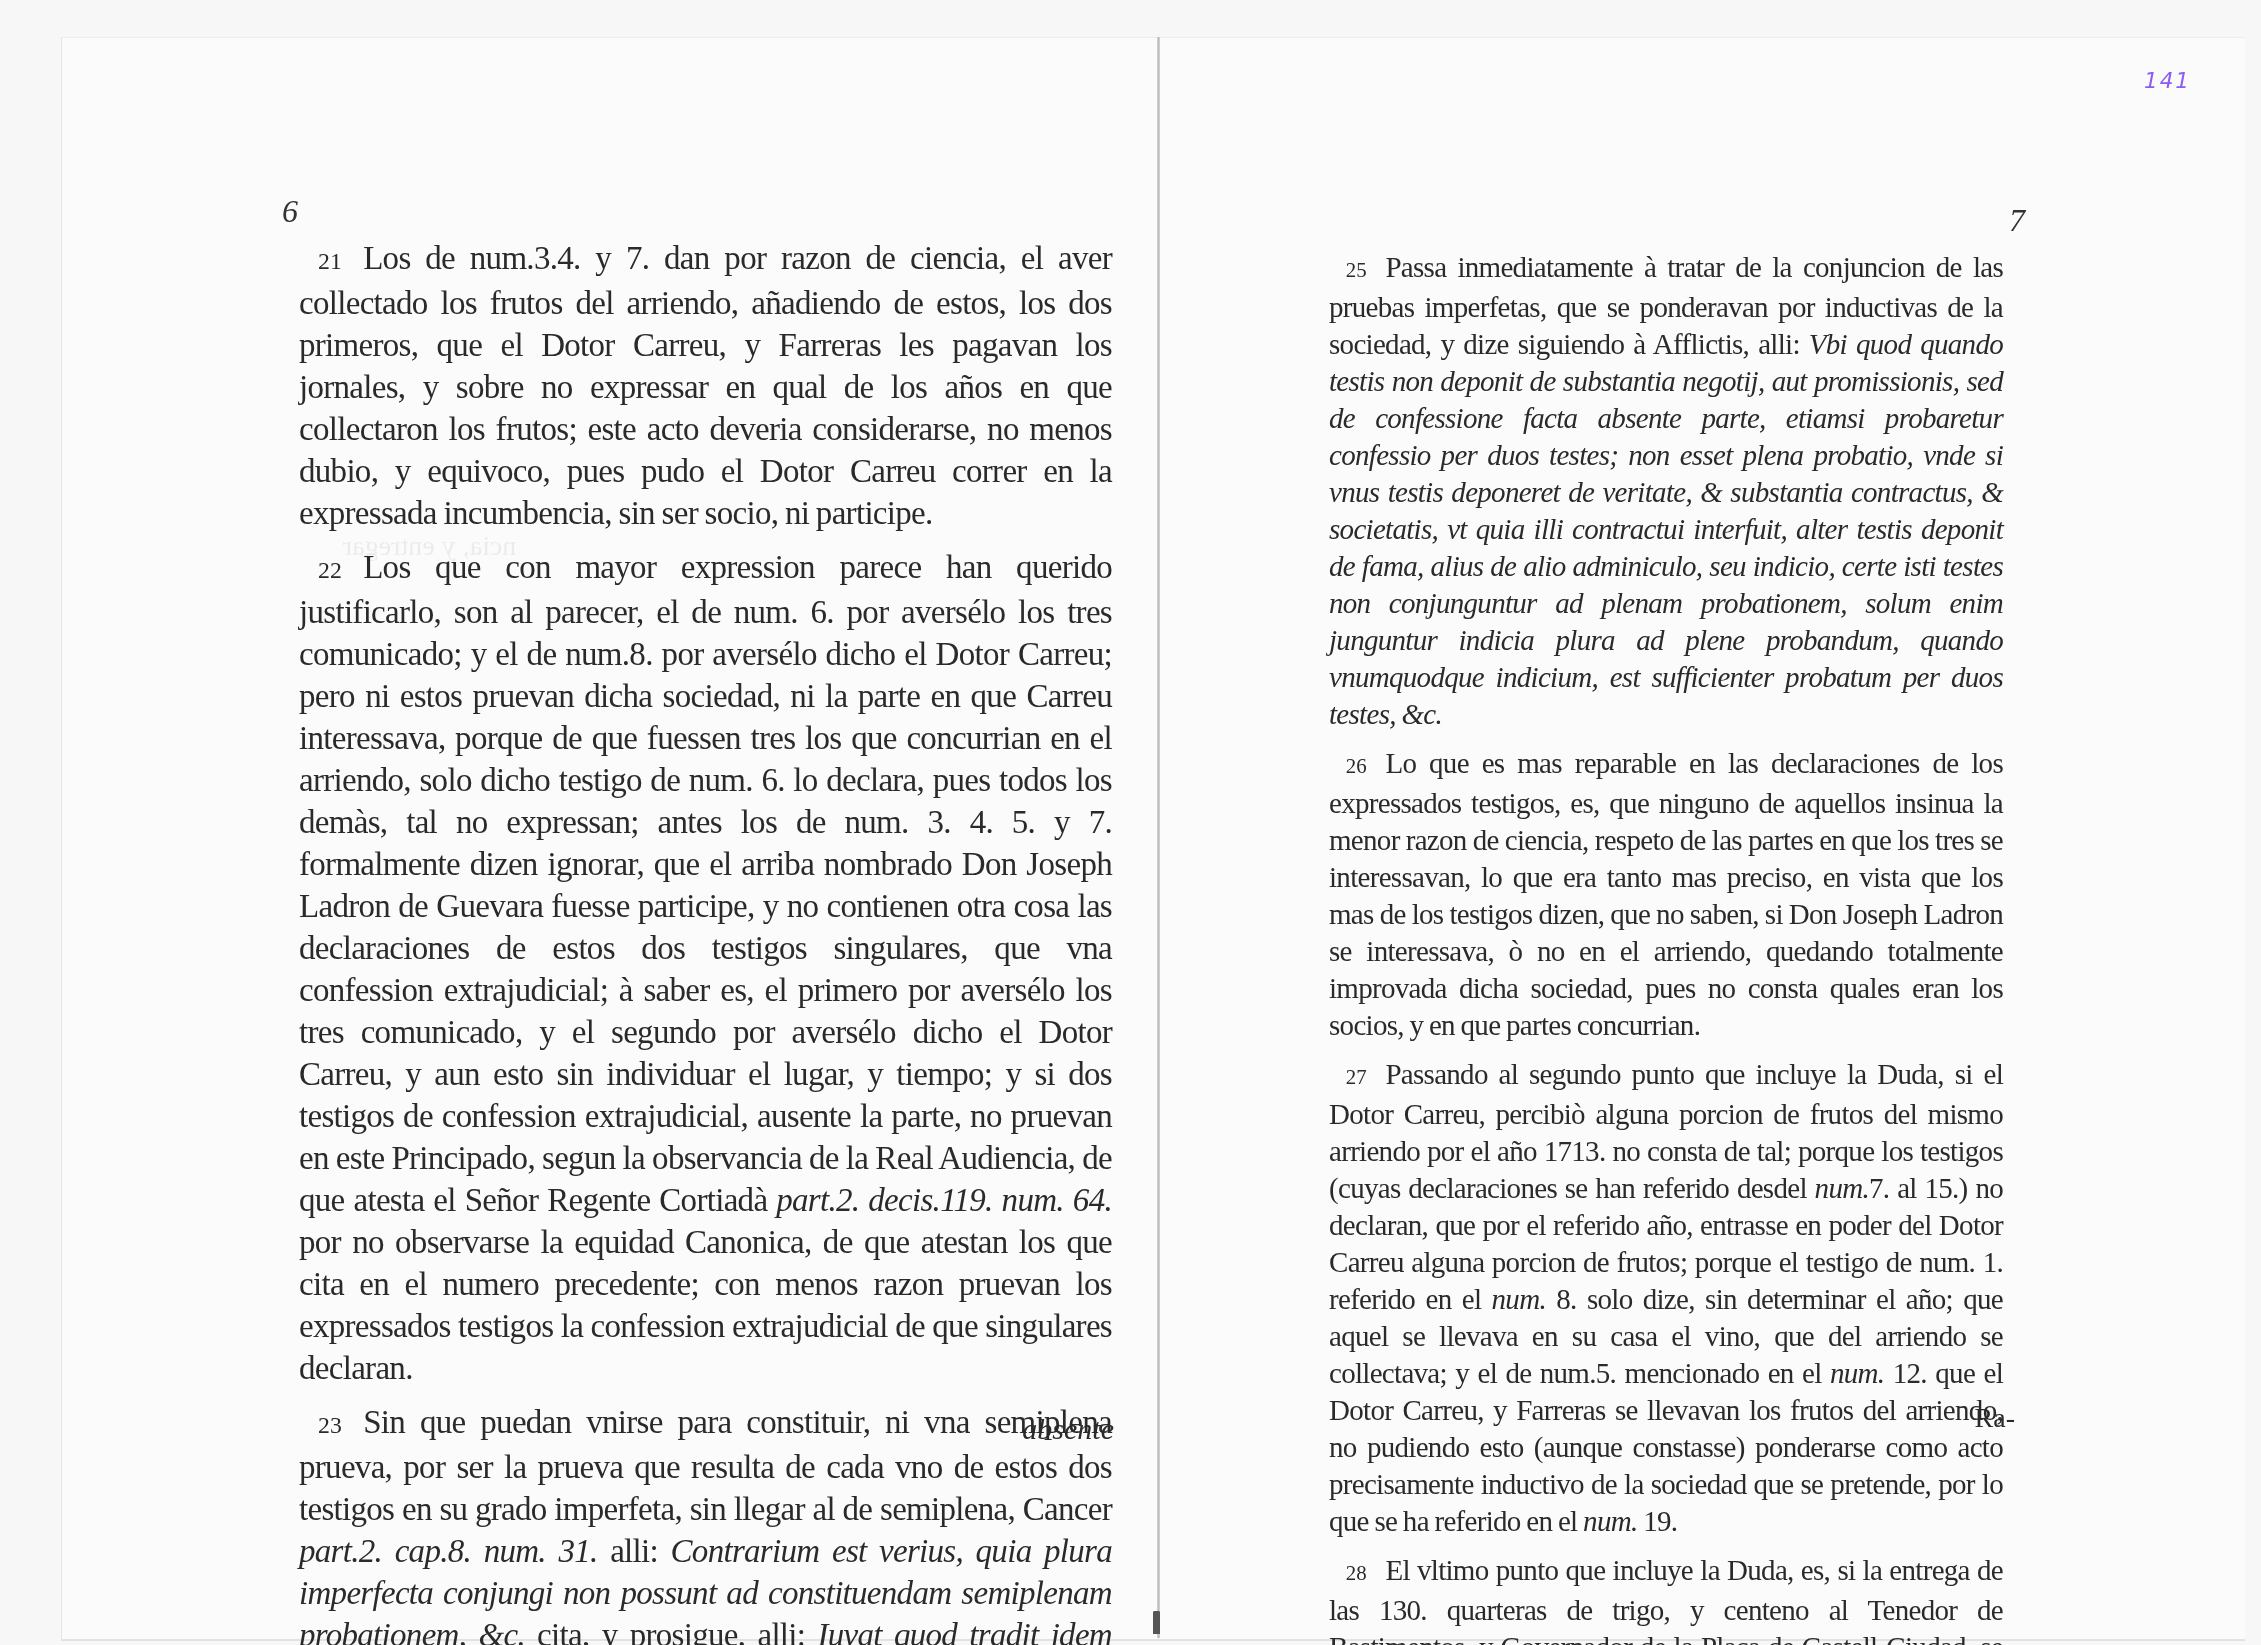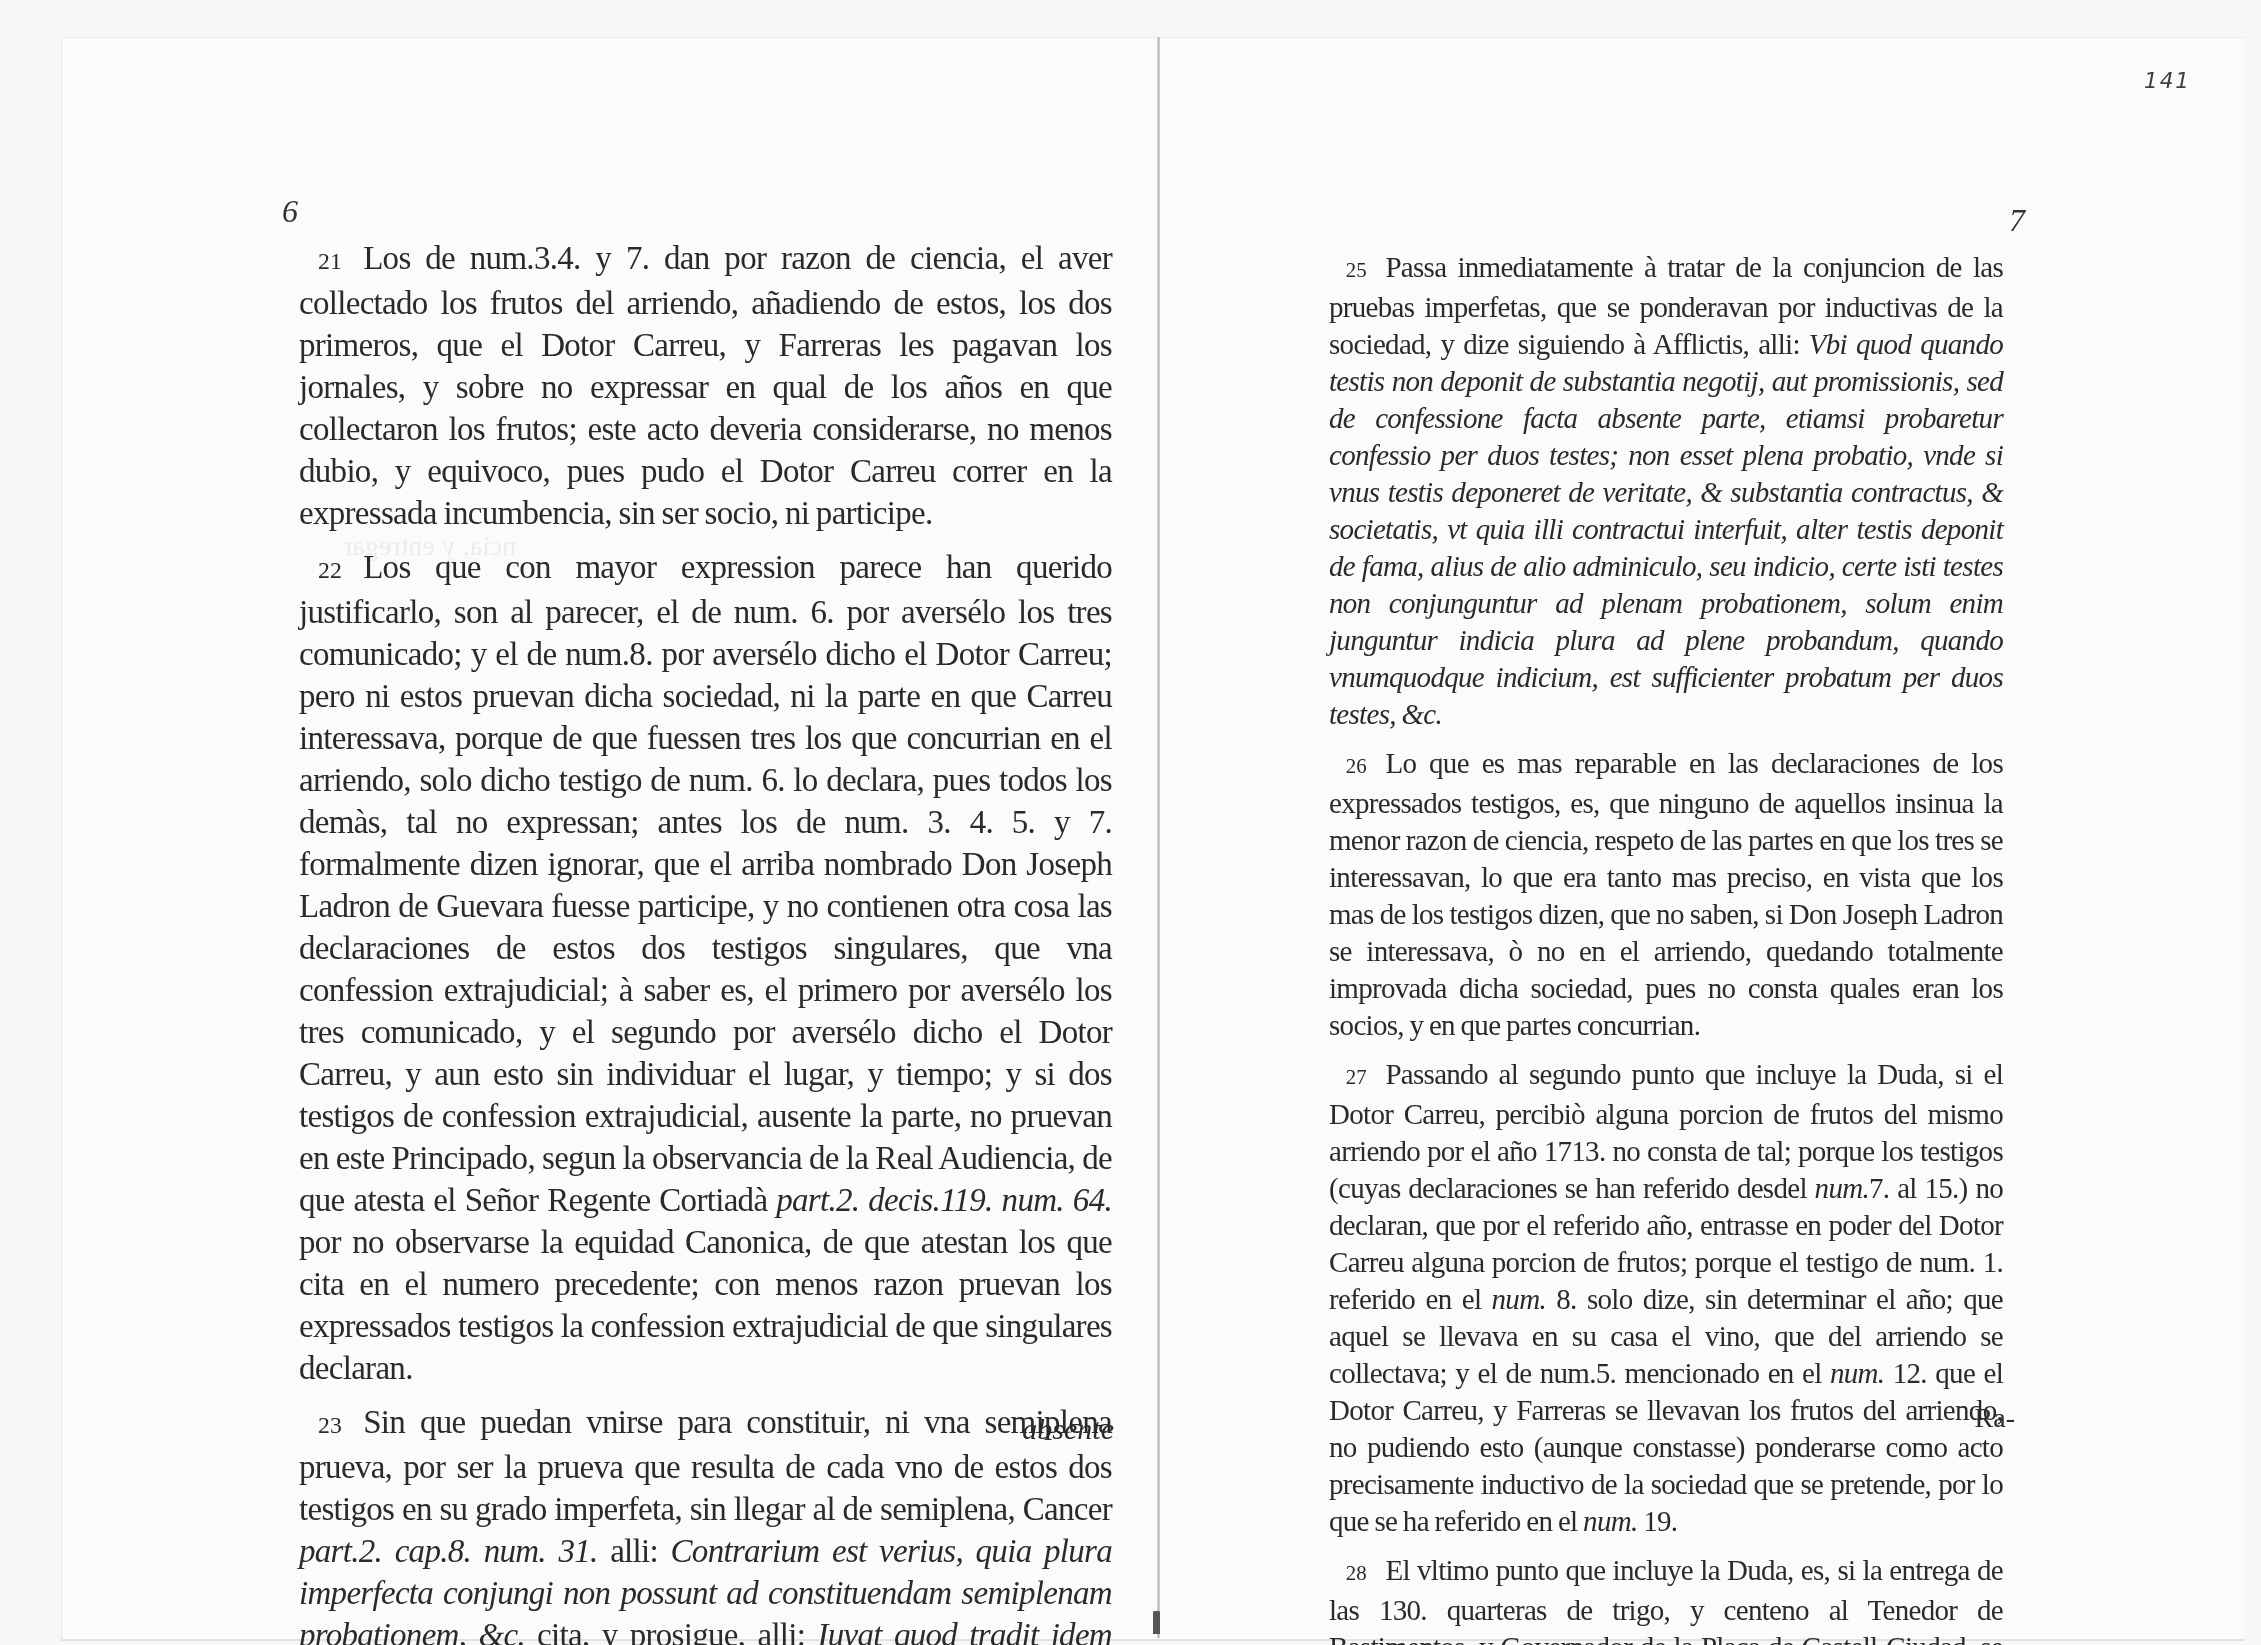--- a/index.html
+++ b/index.html
@@ -26,21 +26,21 @@
   }
   .gutter-mark {
     position: absolute; left: 1092px; bottom: 3.7px; width: 6.6px; height: 23.4px;
     background: #555; border-radius: 1.4px 1.4px 0 0;
   }
   .page-num {
     position: absolute; font-size: 32px; font-style: italic; color: #333;
   }
   .folio {
     position: absolute; right: 70px; top: 68px; font-size: 21.6px;
-    color: #404040; font-style: italic; letter-spacing: 1.9px;
+    color: #8b5cf6; font-style: italic; letter-spacing: 1.9px;
     font-family: "DejaVu Sans", sans-serif;
   }
   .text-block {
     position: absolute;
     text-align: justify;
     text-align-last: left;
     hyphens: manual;
   }
   .left-text {
     left: 225px; top: 187px; width: 837px;

